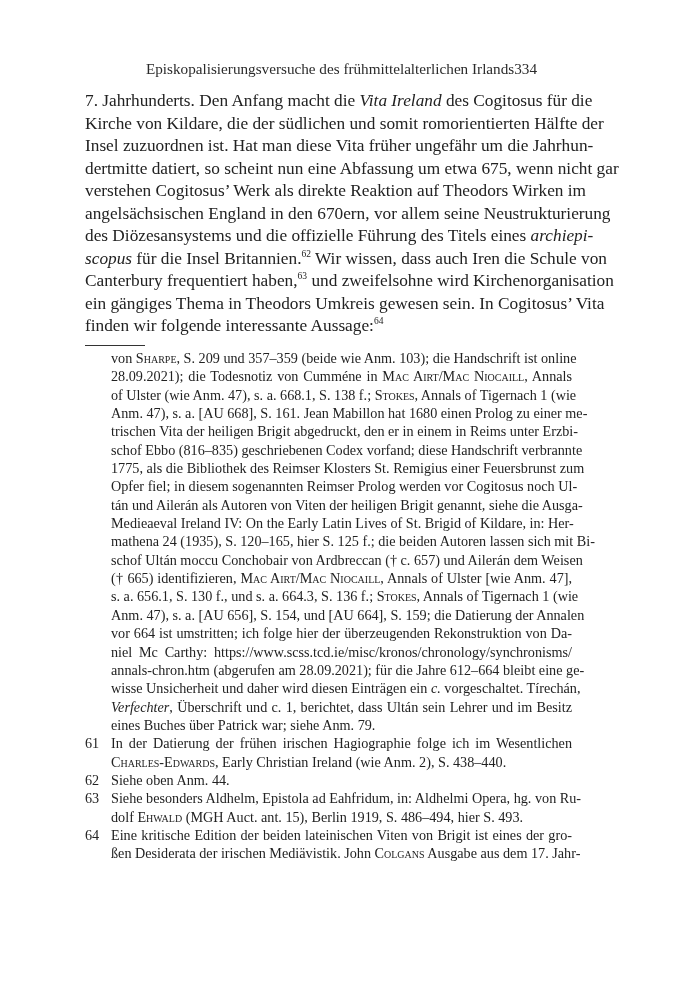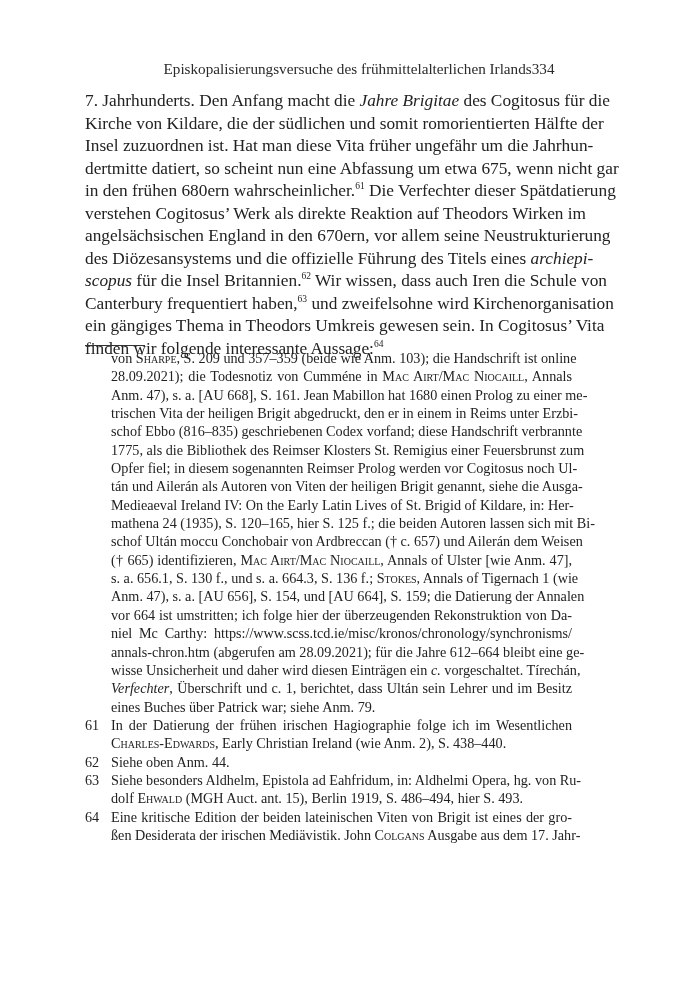--- a/index.html
+++ b/index.html
@@ -1,20 +1,20 @@
 <!DOCTYPE html>
 <html><head>
 <meta charset="utf-8">
 <style>
   html, body { margin: 0; padding: 0; background: #ffffff; }
   body { width: 700px; height: 988px; position: relative; overflow: hidden;
          font-family: "Liberation Serif", "DejaVu Serif", serif; color: #222; }
   .page { position: absolute; left: 85px; top: 0; width: 487px; }
   .running-head { position: absolute; top: 60px; left: 61px; width: 426px;
-                  font-size: 15.2px; display: flex; justify-content: center; color: #2a2a2a; }
+                  font-size: 15.2px; display: flex; justify-content: flex-start; color: #2a2a2a; }
   .body-text { position: absolute; top: 90px; left: 0; width: 487px;
                font-size: 17.3px; line-height: 22.55px; text-align: justify; }
   .body-text .line { display: block; white-space: nowrap; text-align-last: justify; height: 22.55px; }
   .body-text .line.last { text-align-last: left; }
   .sup { font-size: 0.55em; vertical-align: 0.7em; line-height: 0; }
   .rule { position: absolute; top: 345px; left: 0; width: 60px; height: 1px; background: #333; }
   .notes { position: absolute; top: 349px; left: 0; width: 487px;
            font-size: 14.2px; line-height: 18.35px; }
   .note-line { display: flex; white-space: nowrap; height: 18.35px; }
   .note-num { width: 26px; flex: none; }
@@ -26,44 +26,47 @@
 </head>
 <body>
 
 <div class="page">
   <div class="running-head">
     <span>Episkopalisierungsversuche des frühmittelalterlichen Irlands</span>
     <span>334</span>
   </div>
 
   <div class="body-text" id="body-text">
-      <span class="line">7. Jahrhunderts. Den Anfang macht die <i>Jahre Brigitae</i> des Cogitosus für die</span>
+      <span class="line">7. Jahrhunderts. Den Anfang macht die <i>Vita Ireland</i> des Cogitosus für die</span>
       <span class="line">Kirche von Kildare, die der südlichen und somit romorientierten Hälfte der</span>
       <span class="line">Insel zuzuordnen ist. Hat man diese Vita früher ungefähr um die Jahrhun-</span>
       <span class="line">dertmitte datiert, so scheint nun eine Abfassung um etwa 675, wenn nicht gar</span>
-      <span class="line">in den frühen 680ern wahrscheinlicher.<span class="sup">61</span> Die Verfechter dieser Spätdatierung</span>
       <span class="line">verstehen Cogitosus’ Werk als direkte Reaktion auf Theodors Wirken im</span>
       <span class="line">angelsächsischen England in den 670ern, vor allem seine Neustrukturierung</span>
       <span class="line">des Diözesansystems und die offizielle Führung des Titels eines <i>archiepi-</i></span>
       <span class="line"><i>scopus</i> für die Insel Britannien.<span class="sup">62</span> Wir wissen, dass auch Iren die Schule von</span>
       <span class="line">Canterbury frequentiert haben,<span class="sup">63</span> und zweifelsohne wird Kirchenorganisation</span>
       <span class="line">ein gängiges Thema in Theodors Umkreis gewesen sein. In Cogitosus’ Vita</span>
       <span class="line last">finden wir folgende interessante Aussage:<span class="sup">64</span></span>
     </div>
 
   <div class="rule"></div>
 
   <div class="notes" id="notes">
       <div class="note-line">
         <span class="note-num"></span>
         <span class="note-txt">von <span class="sc">Sharpe</span>, S. 209 und 357–359 (beide wie Anm. 103); die Handschrift ist online</span>
       </div>
       <div class="note-line">
         <span class="note-num"></span>
         <span class="note-txt">28.09.2021); die Todesnotiz von Cumméne in <span class="sc">Mac Airt/Mac Niocaill</span>, Annals</span>
+      </div>
+      <div class="note-line">
+        <span class="note-num"></span>
+        <span class="note-txt">of Ulster (wie Anm. 47), s. a. 668.1, S. 138 f.; <span class="sc">Stokes</span>, Annals of Tigernach 1 (wie</span>
       </div>
       <div class="note-line">
         <span class="note-num"></span>
         <span class="note-txt">Anm. 47), s. a. [AU 668], S. 161. Jean Mabillon hat 1680 einen Prolog zu einer me-</span>
       </div>
       <div class="note-line">
         <span class="note-num"></span>
         <span class="note-txt">trischen Vita der heiligen Brigit abgedruckt, den er in einem in Reims unter Erzbi-</span>
       </div>
       <div class="note-line">

